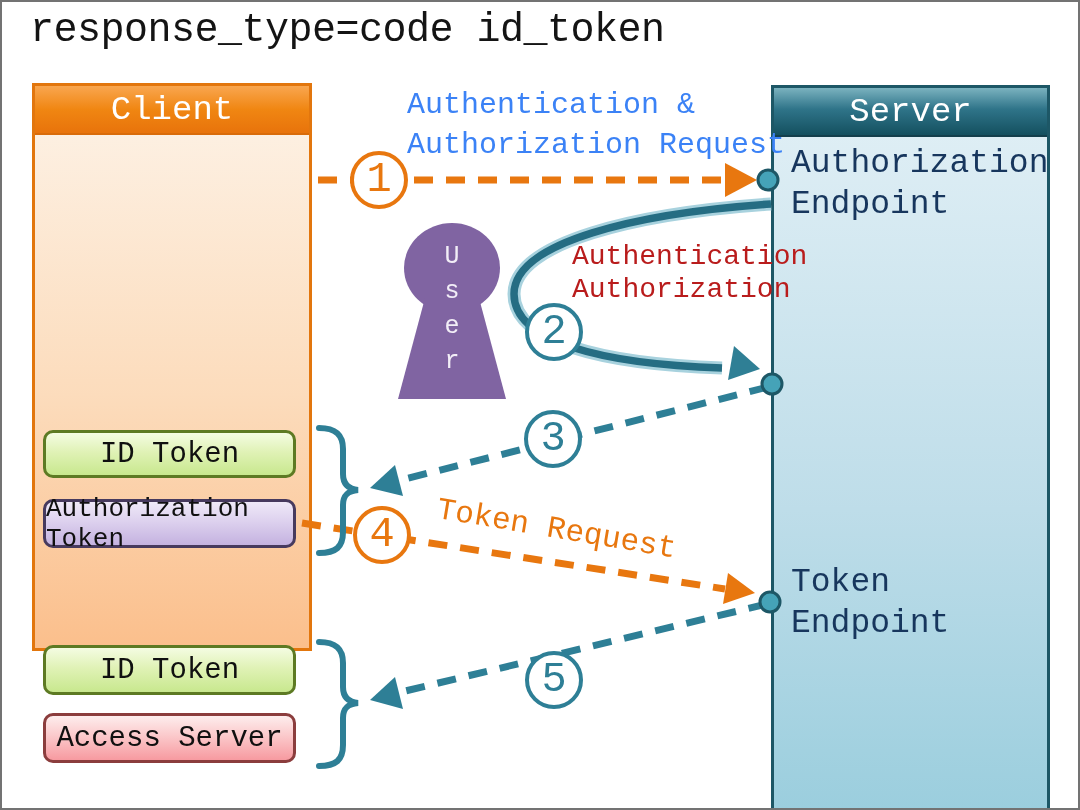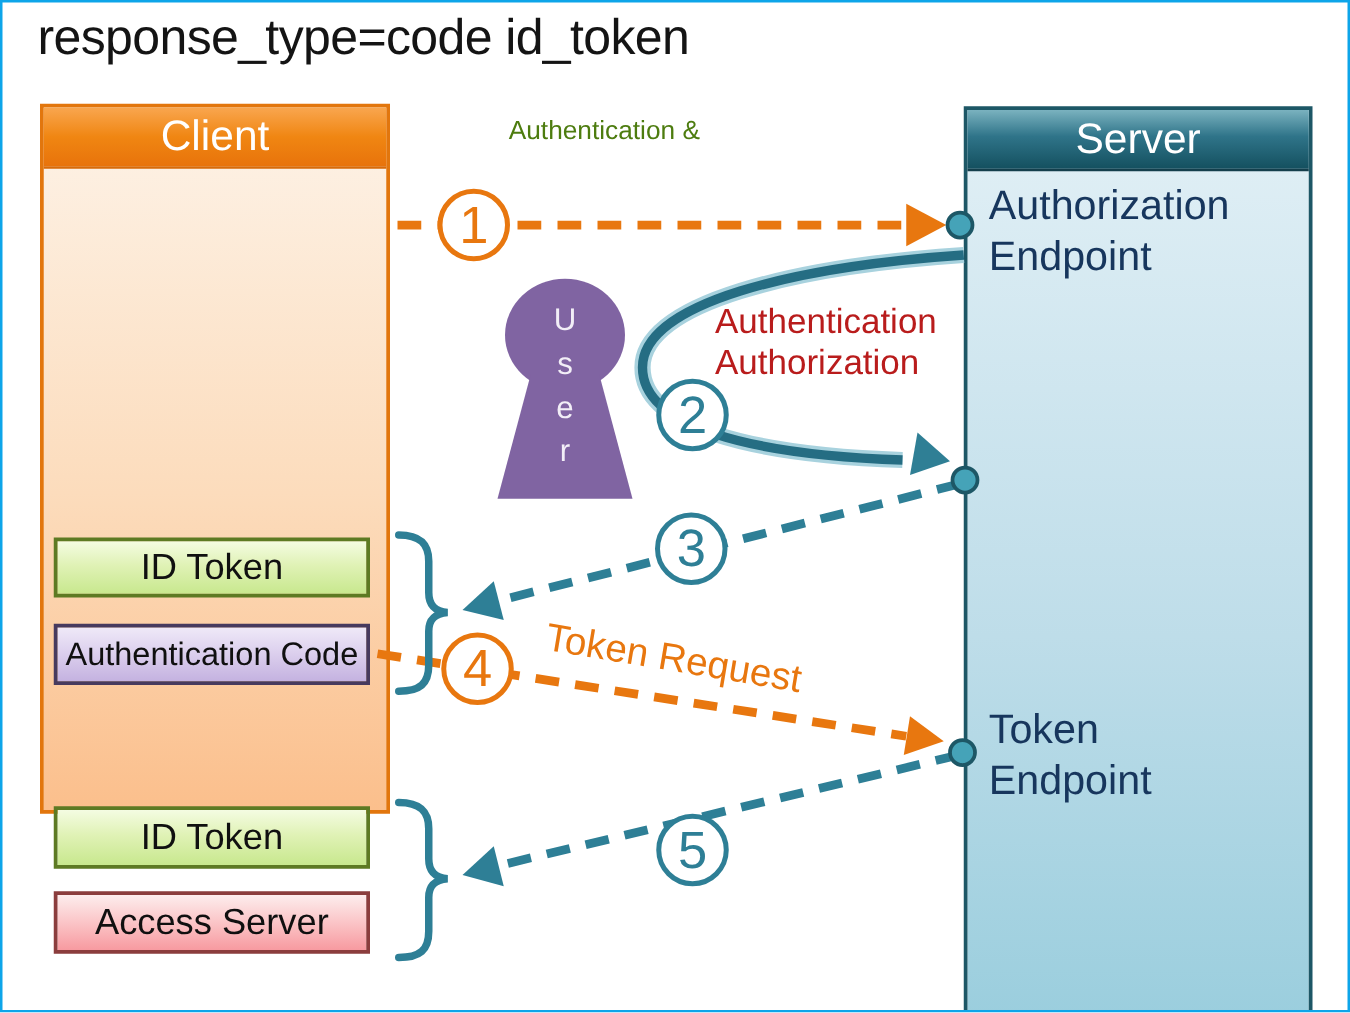--- a/index.html
+++ b/index.html
@@ -1,19 +1,19 @@
 <!DOCTYPE html>
 <html><head>
 <meta charset="utf-8">
 <style>
   html,body { margin:0; padding:0; background:#fff; }
   .slide {
     position:relative; width:1080px; height:810px; background:#ffffff;
-    border:2px solid #0ea5e9; box-sizing:border-box; overflow:hidden;
-    font-family:Liberation Sans, sans-serif;
+    border:2px solid #737373; box-sizing:border-box; overflow:hidden;
+    font-family:Liberation Mono, monospace;
     padding-left:14px;
   }
   .title {
     position:absolute; left:28px; top:6px; font-size:40px; color:#141414;
     letter-spacing:-0.5px; z-index:3;
   }
   
   .actor {
     position:absolute; box-sizing:border-box; z-index:1;
   }
@@ -40,21 +40,21 @@
     border-bottom:2px solid #143f4c;
   }
   .endpoint-label {
     position:absolute; font-size:33px; line-height:41px; color:#17365d; z-index:3;
     white-space:nowrap;
   }
   .auth-endpoint { left:789px; top:141px; }
   .token-endpoint { left:789px; top:560px; }
   
   .chip {
-    position:absolute; left:41px; width:253px; height:48px; border-radius:0;
+    position:absolute; left:41px; width:253px; height:48px; border-radius:10px;
     display:flex; align-items:center; justify-content:center;
     font-size:29px; color:#101010; box-sizing:border-box; z-index:3;
   }
   .chip-green {
     background:linear-gradient(180deg,#f4fce2 0%,#e0f2b6 45%,#c8e88e 100%);
     border:3px solid #5d7a23;
   }
   .chip-purple {
     background:linear-gradient(180deg,#efe9f8 0%,#ddd1ee 45%,#c4b2e0 100%);
     border:3px solid #473a5e; font-size:26px;
@@ -75,21 +75,21 @@
   }
   .circle-orange { border:4px solid #e8770f; color:#e8770f; }
   .circle-teal   { border:4px solid #2e7f96; color:#2e7f96; }
   .c1 { left:348px; top:149px; }
   .c2 { left:523px; top:301px; }
   .c3 { left:522px; top:408px; }
   .c4 { left:351px; top:504px; }
   .c5 { left:523px; top:649px; }
   
   .flow-label { position:absolute; z-index:3; white-space:nowrap; }
-  .label-step1 { left:405px; top:83px; color:#4d7c0f; font-size:21px; line-height:40px; }
+  .label-step1 { left:405px; top:83px; color:#3b82f6; font-size:30px; line-height:40px; }
   .label-step2 { left:570px; top:238px; color:#b91c1c; font-size:28px; line-height:33px; }
   .label-step4 {
     left:438px; top:490px; color:#e8770f; font-size:31px;
     transform:rotate(9.5deg); transform-origin:left top;
   }
   
   .user-letters {
     position:absolute; left:427px; top:237px; width:46px; text-align:center;
     color:#f2eef7; font-size:25px; line-height:35px; z-index:3;
   }
@@ -161,32 +161,33 @@
   <div class="endpoint-label auth-endpoint">
     <div>Authorization</div>
     <div>Endpoint</div>
   </div>
   <div class="endpoint-label token-endpoint">
     <div>Token</div>
     <div>Endpoint</div>
   </div>
 
   <div class="chip chip-green chip-idtoken1">ID Token</div>
-  <div class="chip chip-purple chip-authcode">Authentication Code</div>
+  <div class="chip chip-purple chip-authcode">Authorization Token</div>
   <div class="chip chip-green chip-idtoken2">ID Token</div>
   <div class="chip chip-red chip-accesstoken">Access Server</div>
 
   <div class="step-circle circle-orange c1">1</div>
   <div class="step-circle circle-teal c2">2</div>
   <div class="step-circle circle-teal c3">3</div>
   <div class="step-circle circle-orange c4">4</div>
   <div class="step-circle circle-teal c5">5</div>
 
   <div class="flow-label label-step1">
     <div>Authentication &amp;</div>
+    <div>Authorization Request</div>
   </div>
   <div class="flow-label label-step2">
     <div>Authentication</div>
     <div>Authorization</div>
   </div>
   <div class="flow-label label-step4">Token Request</div>
 
 </div>
 
 </body></html>

